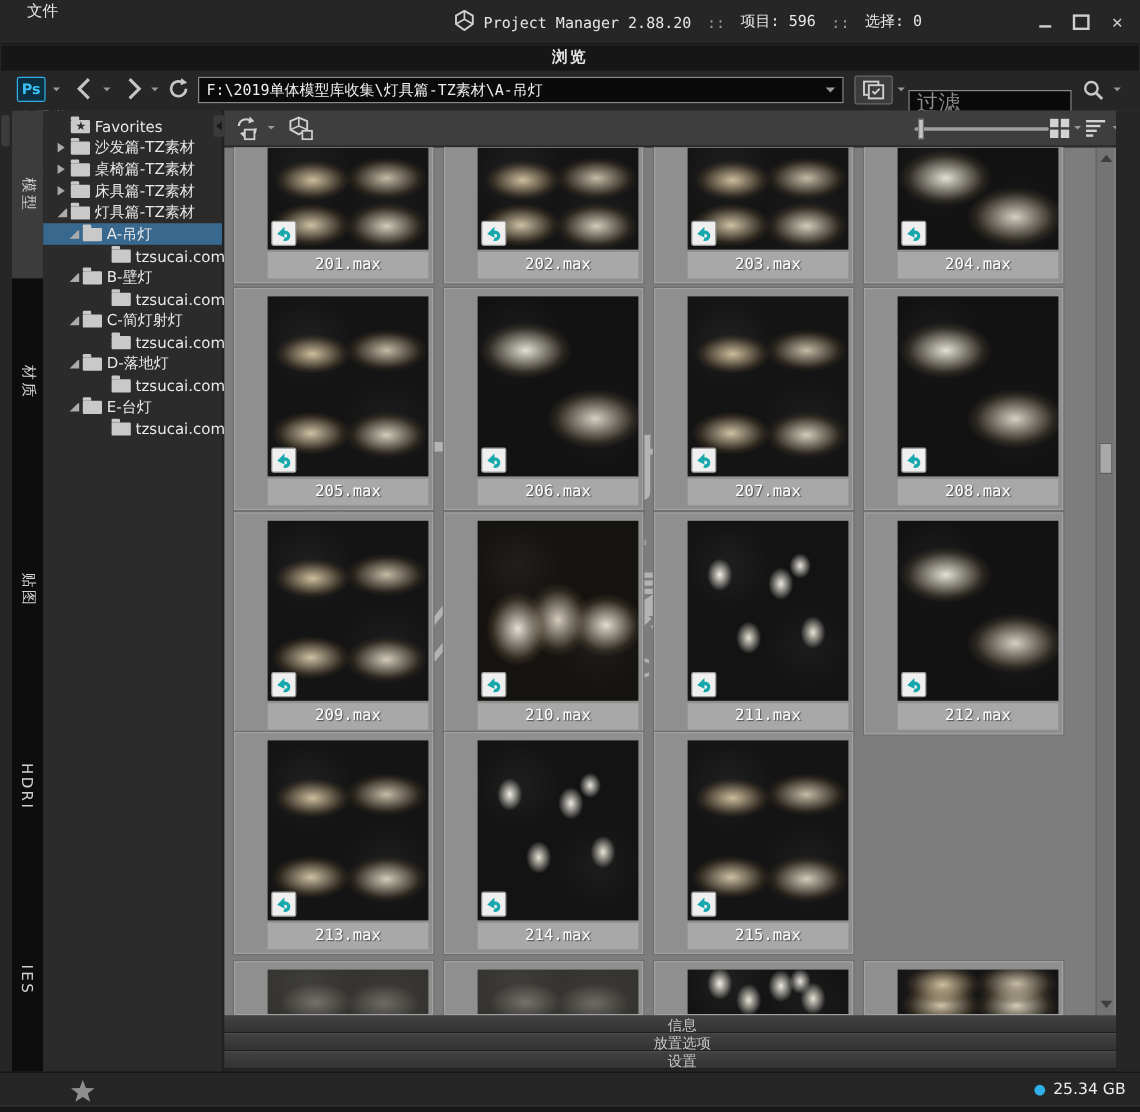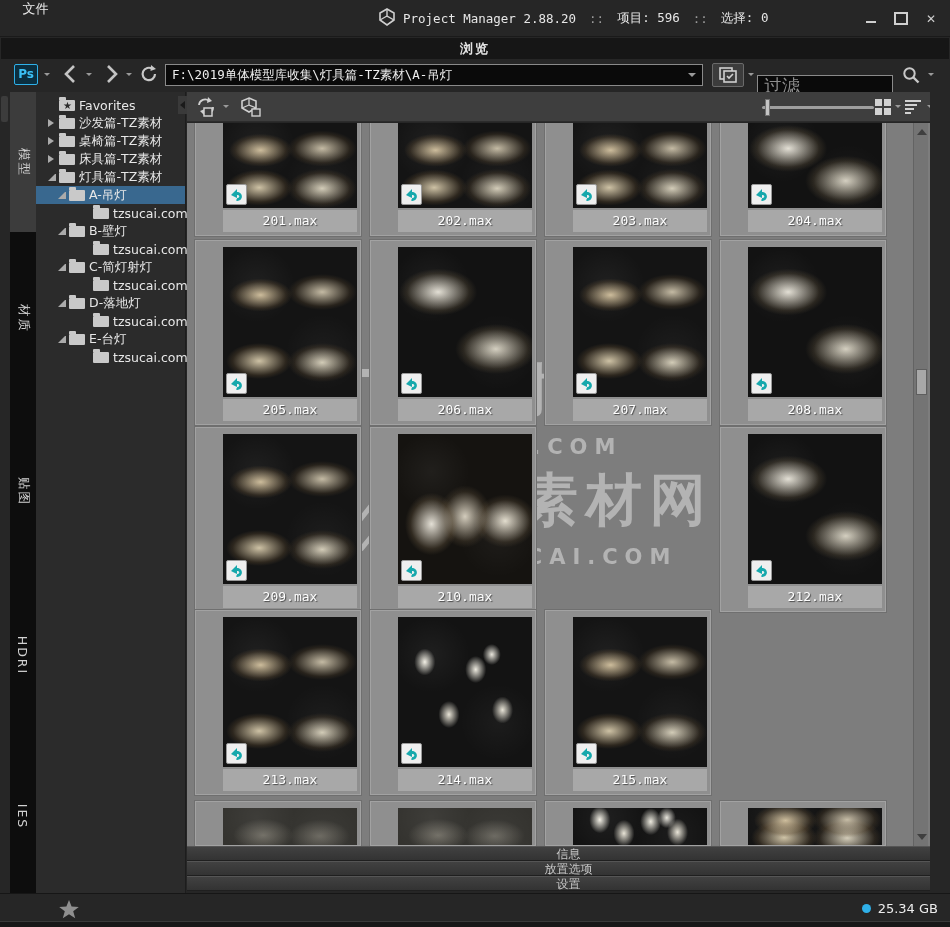--- a/index.html
+++ b/index.html
@@ -491,20 +491,31 @@
     <div class="pad"></div>
     <div class="thumb">
       <span class="badge">
         <svg width="15" height="15" viewBox="0 0 15 15">
             <path d="M2 8 L8 2 L8 5 C11.3 5 13.5 7.5 12.8 10.6 C12.2 13.2 9.4 14.6 7 13.6 L8.3 10.9 C9.3 11.2 10.3 10.5 10.3 9.5 C10.3 8.4 9.3 7.8 8 8 L8 11 Z" fill="#16a8ac"></path>
           </svg>
       </span>
     </div>
     <div class="caption">210.max</div>
   </div>
+    <div class="card r3 c3 v-d">
+    <div class="pad"></div>
+    <div class="thumb">
+      <span class="badge">
+        <svg width="15" height="15" viewBox="0 0 15 15">
+            <path d="M2 8 L8 2 L8 5 C11.3 5 13.5 7.5 12.8 10.6 C12.2 13.2 9.4 14.6 7 13.6 L8.3 10.9 C9.3 11.2 10.3 10.5 10.3 9.5 C10.3 8.4 9.3 7.8 8 8 L8 11 Z" fill="#16a8ac"></path>
+          </svg>
+      </span>
+    </div>
+    <div class="caption">211.max</div>
+  </div>
     <div class="card r3 c4 v-b">
     <div class="pad"></div>
     <div class="thumb">
       <span class="badge">
         <svg width="15" height="15" viewBox="0 0 15 15">
             <path d="M2 8 L8 2 L8 5 C11.3 5 13.5 7.5 12.8 10.6 C12.2 13.2 9.4 14.6 7 13.6 L8.3 10.9 C9.3 11.2 10.3 10.5 10.3 9.5 C10.3 8.4 9.3 7.8 8 8 L8 11 Z" fill="#16a8ac"></path>
           </svg>
       </span>
     </div>
     <div class="caption">212.max</div>

